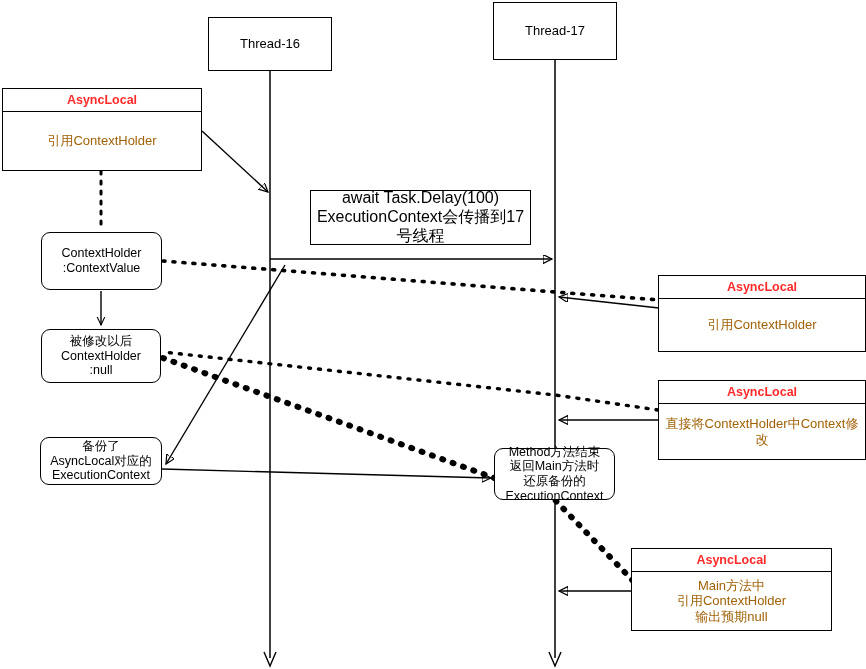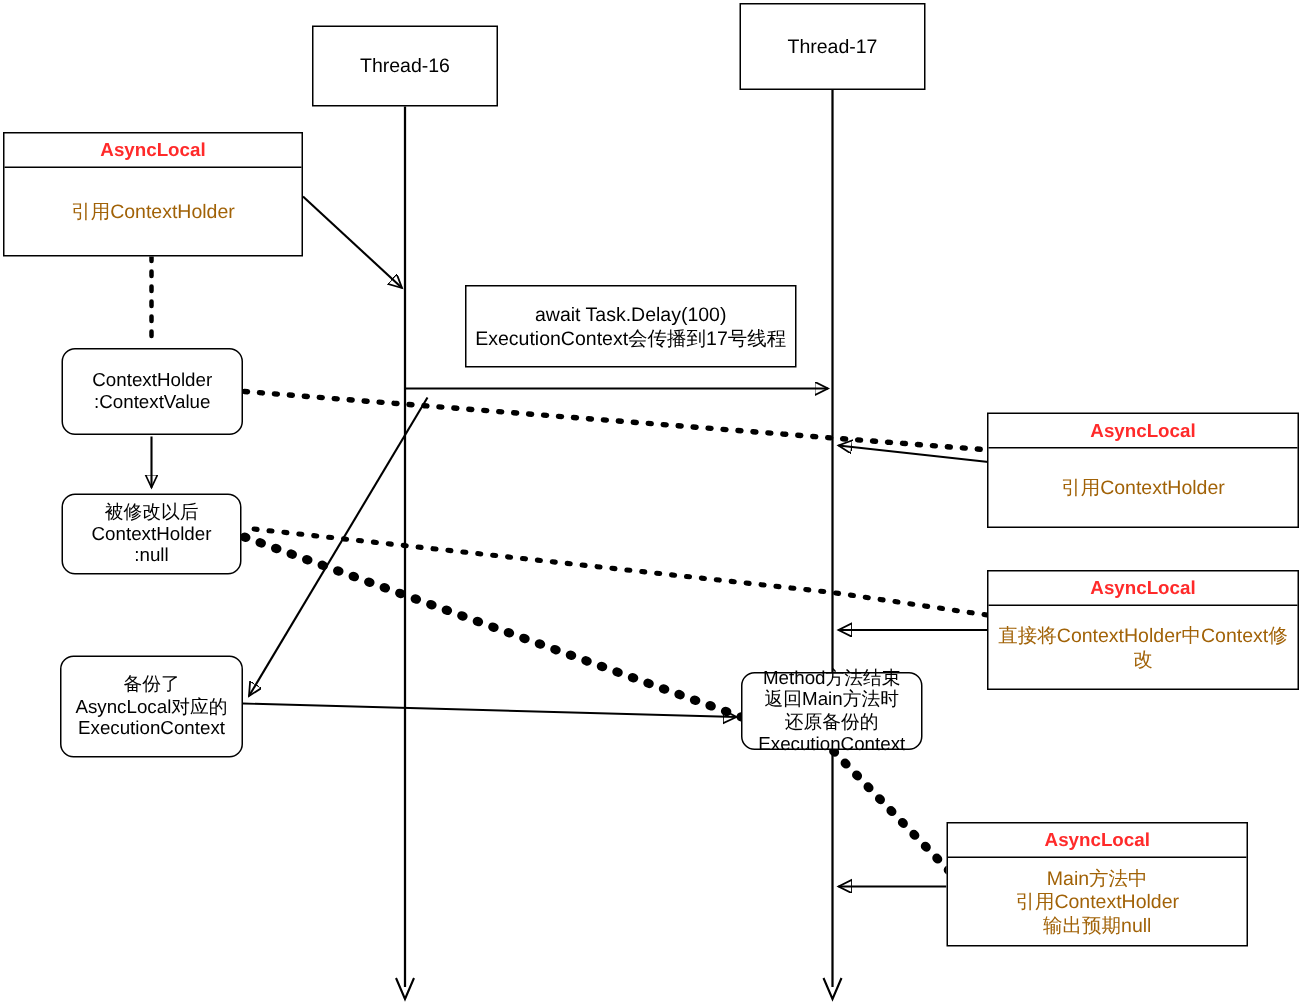--- a/index.html
+++ b/index.html
@@ -85,21 +85,21 @@
     font-size: 12.5px;
   }
   
   .plain {
     align-items: center;
     justify-content: center;
     padding: 2px 4px;
   }
   .plain .txt {
     color: #000000;
-    font-size: 13px;
+    font-size: 16px;
   }
 </style>
 </head>
 <body>
 
 <div id="canvas">
 
   <svg class="layer" viewBox="0 0 866 669">
     <defs>
       <marker id="openArrow" markerWidth="12" markerHeight="12" refX="9" refY="4.5" orient="auto" markerUnits="userSpaceOnUse">
@@ -166,21 +166,21 @@
     <div class="txt">ContextHolder
 :ContextValue</div>
   </div>
 
   <div class="node rounded" style="left:41px; top:329px; width:120px; height:54px;">
     <div class="txt">被修改以后
 ContextHolder
 :null</div>
   </div>
 
-  <div class="node rounded" style="left:40px; top:437px; width:122px; height:68px;">
+  <div class="node rounded" style="left:40px; top:437px; width:122px; height:48px;">
     <div class="txt">备份了
 AsyncLocal对应的
 ExecutionContext</div>
   </div>
 
   <div class="node plain" style="left:310px; top:190px; width:221px; height:55px;">
     <div class="txt">await Task.Delay(100)
 ExecutionContext会传播到17号线程</div>
   </div>
 

